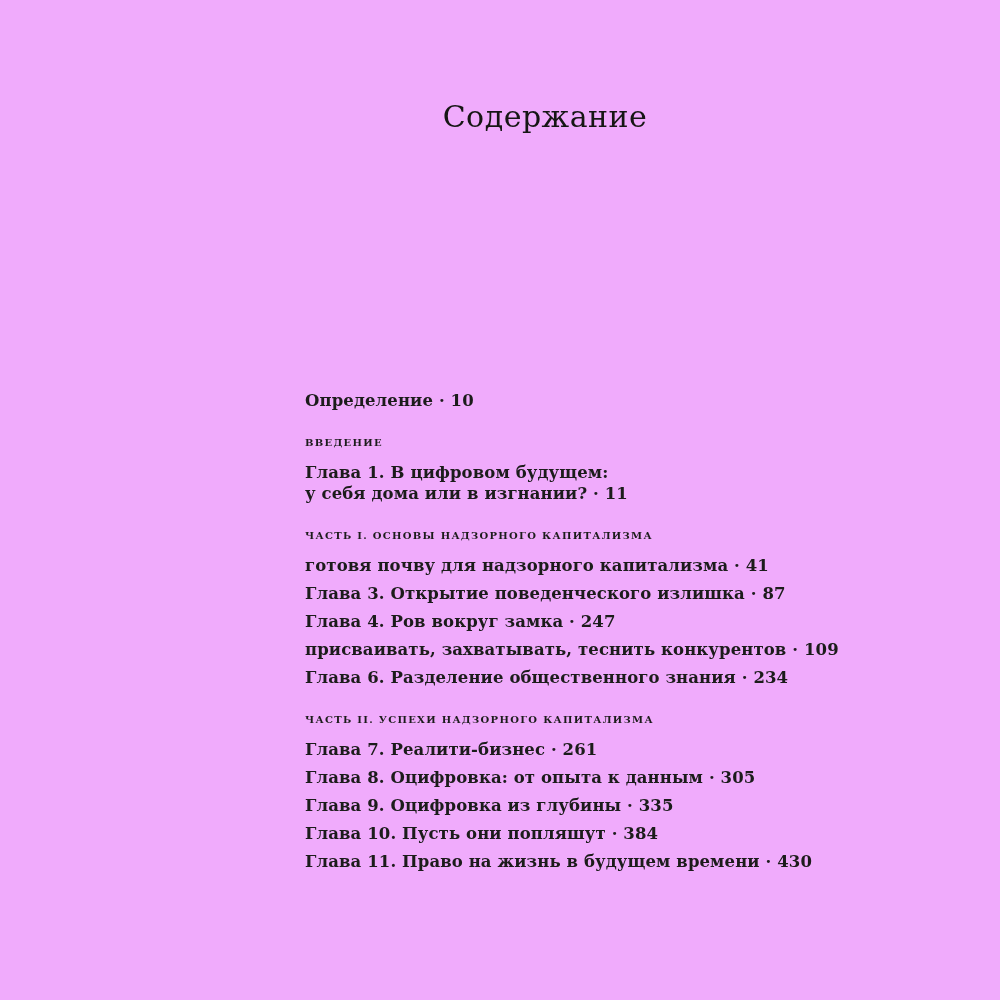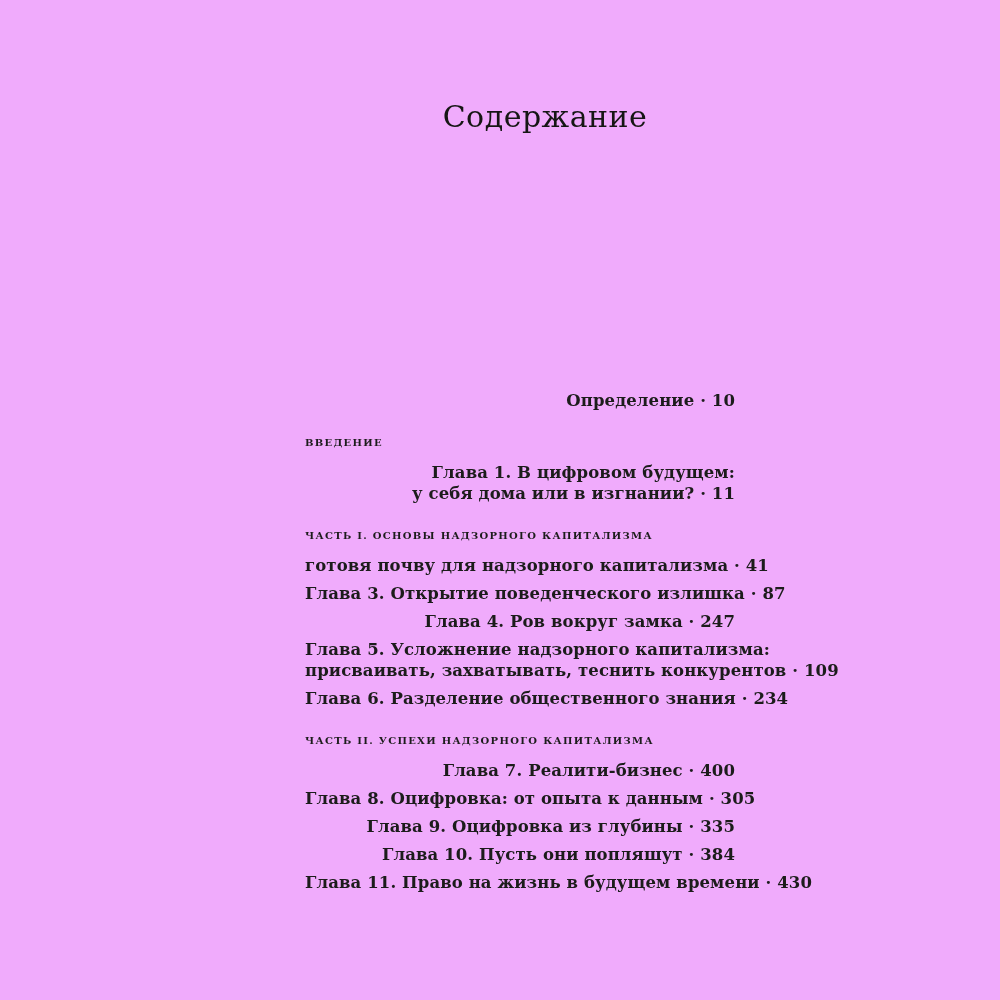--- a/index.html
+++ b/index.html
@@ -39,21 +39,20 @@
     width: 430px;
   }
   .toc > :first-child { margin-top: 0; }
   .toc-entry {
     font-weight: bold;
     font-size: 16.5px;
     line-height: 21px;
     letter-spacing: 0.1px;
     margin: 0 0 7px 0;
     color: #1c1c1b;
-    text-align: right;
   }
   .toc-section {
     font-weight: bold;
     font-size: 10px;
     line-height: 17px;
     letter-spacing: 1.3px;
     text-transform: uppercase;
     margin: 23px 0 11px 0;
     color: #1c1c1b;
     white-space: nowrap;
@@ -81,29 +80,28 @@
       <div class="toc-entry">
         <div class="chapter-line">готовя почву для надзорного капитализма<span class="sep"> · </span><span class="pagenum">41</span></div>
       </div>
       <div class="toc-entry">
         <div class="chapter-line">Глава 3. Открытие поведенческого излишка<span class="sep"> · </span><span class="pagenum">87</span></div>
       </div>
       <div class="toc-entry">
         <div class="chapter-line">Глава 4. Ров вокруг замка<span class="sep"> · </span><span class="pagenum">247</span></div>
       </div>
       <div class="toc-entry">
-        <div class="chapter-line">Глава 5. Усложнение надзорного капитализма:</div>
         <div class="chapter-line">присваивать, захватывать, теснить конкурентов<span class="sep"> · </span><span class="pagenum">109</span></div>
       </div>
       <div class="toc-entry">
         <div class="chapter-line">Глава 6. Разделение общественного знания<span class="sep"> · </span><span class="pagenum">234</span></div>
       </div>
       <div class="toc-section">ЧАСТЬ II. УСПЕХИ НАДЗОРНОГО КАПИТАЛИЗМА</div>
       <div class="toc-entry">
-        <div class="chapter-line">Глава 7. Реалити-бизнес<span class="sep"> · </span><span class="pagenum">400</span></div>
+        <div class="chapter-line">Глава 7. Реалити-бизнес<span class="sep"> · </span><span class="pagenum">261</span></div>
       </div>
       <div class="toc-entry">
         <div class="chapter-line">Глава 8. Оцифровка: от опыта к данным<span class="sep"> · </span><span class="pagenum">305</span></div>
       </div>
       <div class="toc-entry">
         <div class="chapter-line">Глава 9. Оцифровка из глубины<span class="sep"> · </span><span class="pagenum">335</span></div>
       </div>
       <div class="toc-entry">
         <div class="chapter-line">Глава 10. Пусть они попляшут<span class="sep"> · </span><span class="pagenum">384</span></div>
       </div>

